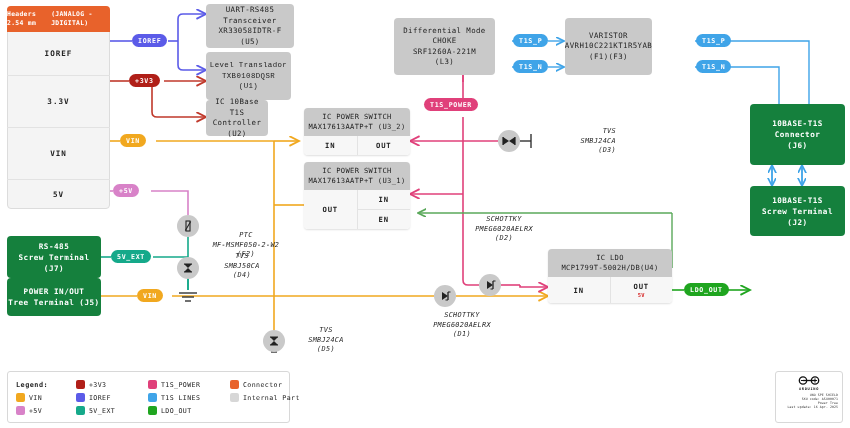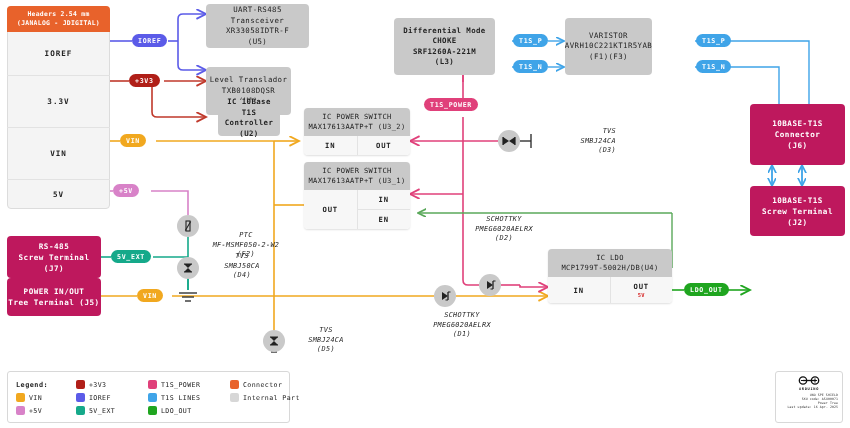--- a/index.html
+++ b/index.html
@@ -12,28 +12,28 @@
   #canvas{position:absolute;left:0;top:0;width:850px;height:428px;}
   svg.wires{position:absolute;left:0;top:0;width:850px;height:428px;pointer-events:none;}
 
   .blk{position:absolute;box-sizing:border-box;display:flex;flex-direction:column;
        align-items:center;justify-content:center;text-align:center;border-radius:4px;}
 
   
   .grey{background:#c9c9c9;color:#232323;border-radius:4px;
         font-size:7.4px;line-height:10.5px;letter-spacing:.4px;}
   
-  .orange{background:#be185d;color:#ffffff;border-radius:4px;
+  .orange{background:#15803d;color:#ffffff;border-radius:4px;
         font-size:7.6px;line-height:11px;letter-spacing:.5px;font-weight:bold;}
 
   
   .hdr-wrap{position:absolute;left:7px;top:6px;width:103px;height:203px;
      background:#f4f4f4;border:1px solid #dcdcdc;border-radius:4px;box-sizing:border-box;}
   .hdr-title{position:absolute;left:7px;top:6px;width:103px;height:26px;background:#e8622b;
-     color:#fff;border-radius:4px 4px 0 0;display:flex;flex-direction:column;align-items:center;
+     color:#fff;border-radius:4px 4px 0 0;display:flex;flex-direction:row;align-items:center;
      justify-content:center;font-size:6.4px;line-height:9px;letter-spacing:.3px;font-weight:bold;box-sizing:border-box;}
   .hdr-row{position:absolute;left:7px;width:103px;box-sizing:border-box;
      display:flex;align-items:center;justify-content:center;
      color:#222;font-size:7.6px;letter-spacing:1px;font-weight:bold;
      border-bottom:1px solid #e2e2e2;}
 
   
   .ic{position:absolute;box-sizing:border-box;border-radius:4px;overflow:hidden;
       box-shadow:0 1px 2px rgba(0,0,0,.13);}
   .ic-head{background:#c9c9c9;color:#232323;text-align:center;
@@ -203,40 +203,40 @@
   <div class="hdr-row" style="top:76px;height:52px;">
     <span>3.3V</span>
   </div>
   <div class="hdr-row" style="top:128px;height:52px;">
     <span>VIN</span>
   </div>
   <div class="hdr-row" style="top:180px;height:29px;border-bottom:none;">
     <span>5V</span>
   </div>
 
-  <div class="blk grey" style="left:206px;top:4px;width:103px;height:44px;">
+  <div class="blk grey" style="left:206px;top:4px;width:88px;height:44px;">
     <span>UART-RS485</span>
     <span>Transceiver</span>
     <span>XR33058IDTR-F</span>
     <span>(U5)</span>
   </div>
 
-  <div class="blk grey" style="left:206px;top:67px;width:85px;height:48px;">
+  <div class="blk grey" style="left:206px;top:52px;width:85px;height:48px;font-family:Liberation Mono, monospace;">
     <span>Level Translador</span>
     <span>TXB0108DQSR</span>
     <span>(U1)</span>
   </div>
 
-  <div class="blk grey" style="left:218px;top:100px;width:62px;height:36px;font-weight:bold;">
+  <div class="blk grey" style="left:206px;top:100px;width:62px;height:36px;">
     <span>IC 10Base T1S</span>
     <span>Controller</span>
     <span>(U2)</span>
   </div>
 
-  <div class="blk grey" style="left:394px;top:18px;width:101px;height:57px;font-weight:bold;">
+  <div class="blk grey" style="left:394px;top:18px;width:101px;height:57px;">
     <span>Differential Mode</span>
     <span>CHOKE</span>
     <span>SRF1260A-221M</span>
     <span>(L3)</span>
   </div>
 
   <div class="blk grey" style="left:565px;top:18px;width:87px;height:57px;">
     <span>VARISTOR</span>
     <span>AVRH10C221KT1R5YAB</span>
     <span>(F1)(F3)</span>

